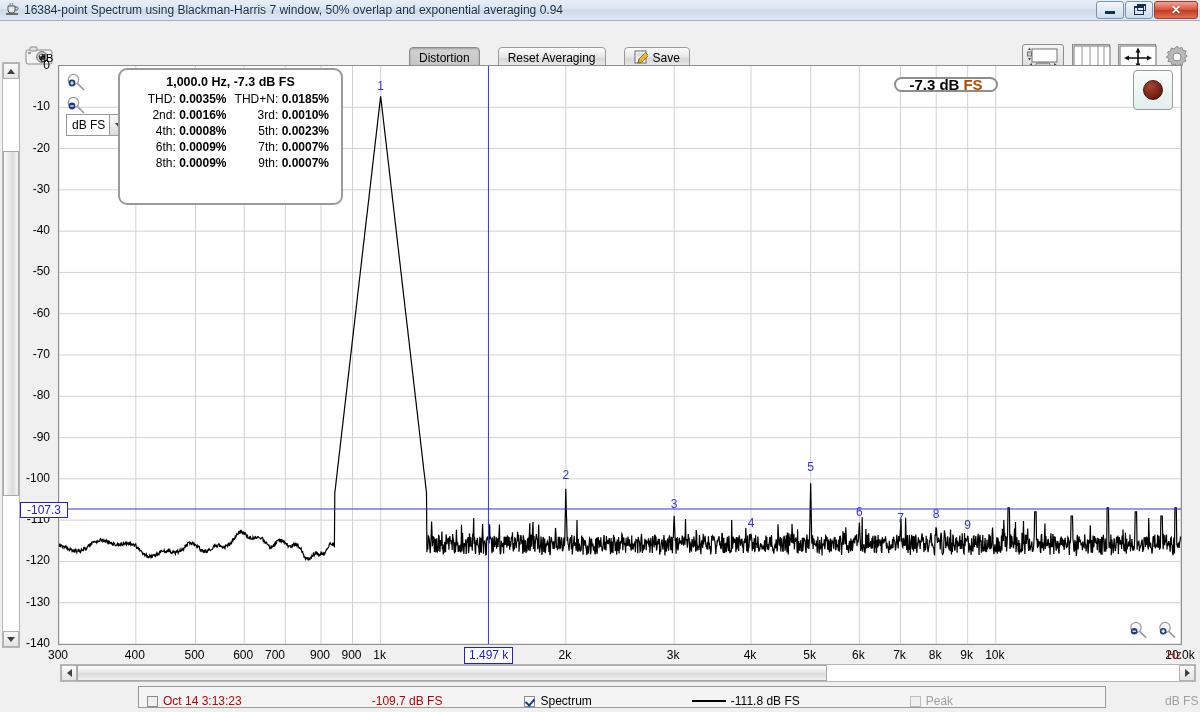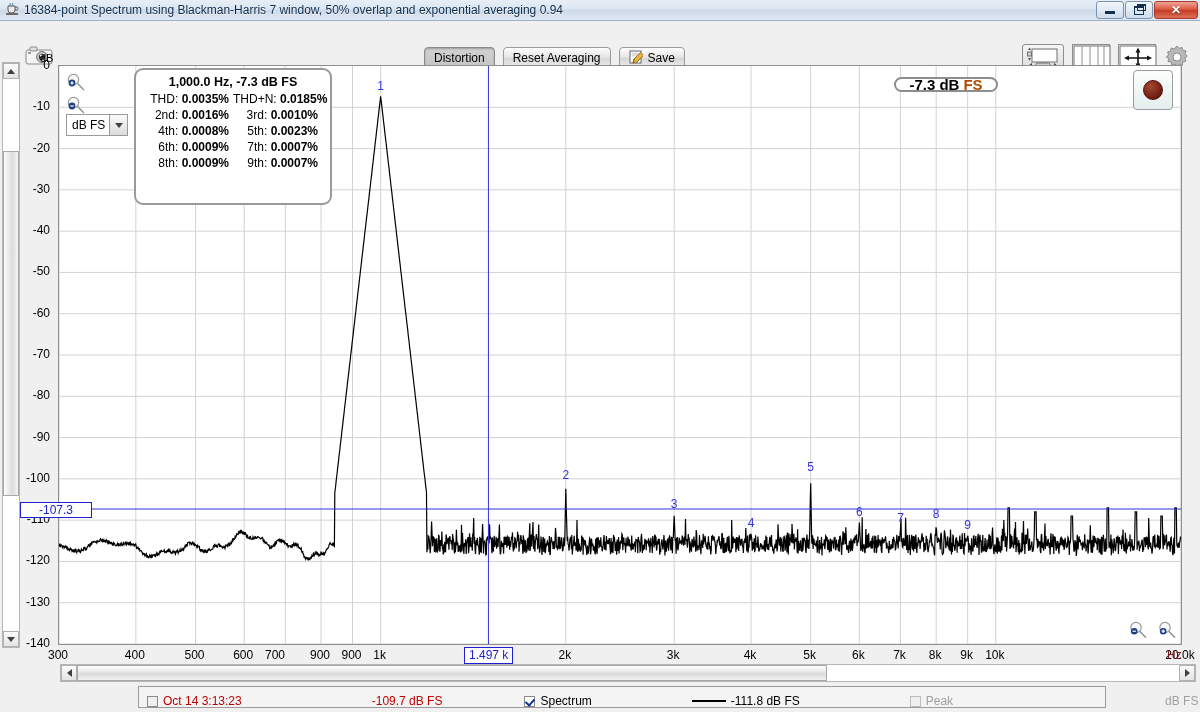--- a/index.html
+++ b/index.html
@@ -29,21 +29,21 @@
   .min-glyph{display:block;width:10px;height:3px;background:#13314f;margin-top:5px;}
   .restore-glyph{display:block;width:10px;height:9px;border:1px solid #13314f;
     border-top-width:2px;box-sizing:border-box;position:relative;}
   .restore-glyph:after{content:"";position:absolute;left:2px;top:-4px;width:9px;height:7px;
     border:1px solid #13314f;border-top-width:2px;box-sizing:border-box;}
 
   
   .toolbar{position:absolute;left:0;top:21px;width:1200px;height:34px;
     background:#f0f0f0;}
   .cam{position:absolute;left:24px;top:24px;width:30px;height:22px;}
-  .btnrow{position:absolute;left:424px;top:26px;display:flex;gap:8px;}
+  .btnrow{position:absolute;left:409px;top:26px;display:flex;gap:18px;}
   .pbtn{height:22px;border:1px solid #9a9a9a;border-radius:4px;box-sizing:border-box;
     background:linear-gradient(to bottom,#fdfdfd,#e3e3e3 50%,#d7d7d7 51%,#ececec);
     font-size:12px;color:#000;padding:0 9px;display:flex;align-items:center;gap:5px;
     box-shadow:0 1px 0 rgba(255,255,255,.7) inset;}
   .pbtn.pressed{background:linear-gradient(to bottom,#d2d2d2,#c4c4c4);
     border-color:#8b8b8b;box-shadow:0 1px 2px rgba(0,0,0,.25) inset;}
   .ticons{position:absolute;right:10px;top:23px;display:flex;align-items:center;gap:8px;}
   .ticon{border:1px solid #8d8d8d;background:#fff;box-sizing:border-box;}
 
   
@@ -83,28 +83,28 @@
     border:1px solid #a8a8a8;box-sizing:border-box;}
 
   
   .yunit{position:absolute;left:40px;top:52px;font-size:11px;}
   .ylab{position:absolute;text-align:right;font-size:12px;color:#000;width:44px;}
   .xlab{position:absolute;font-size:12px;color:#000;text-align:center;}
   .xunit{position:absolute;font-size:12px;color:#7f1d1d;}
 
   
   .ycursor{position:absolute;left:20px;top:502px;border:1px solid #2020d0;
-    background:#fff;color:#2020d0;font-size:12px;padding:0 18px;line-height:14px;
+    background:#fff;color:#2020d0;font-size:12px;padding:0 6px;line-height:14px;
     box-sizing:border-box;height:16px;}
   .xcursor{position:absolute;left:464px;top:647px;border:1px solid #2020d0;
     background:#fff;color:#2020d0;font-size:12px;padding:0 4px;line-height:14px;
     box-sizing:border-box;height:17px;}
 
   
-  .thdbox{position:absolute;left:134px;top:68px;width:198px;height:137px;
+  .thdbox{position:absolute;left:118px;top:68px;width:225px;height:137px;
     background:#fff;border:2px solid #9a9a9a;border-radius:9px;box-sizing:border-box;
     padding:5px 8px 0 8px;}
   .thd-title{text-align:center;font-size:12.5px;font-weight:bold;margin-bottom:3px;}
   .thd-row{display:flex;justify-content:space-between;margin-bottom:2px;font-size:12px;}
   .thd-cell{width:50%;text-align:right;padding-right:4px;box-sizing:border-box;white-space:nowrap;}
   .thd-cell b{font-weight:bold;}
   .thd-row .thd-cell:first-child{text-align:right;}
 
   
   .unitsel{position:absolute;left:66px;top:114px;width:62px;height:22px;

